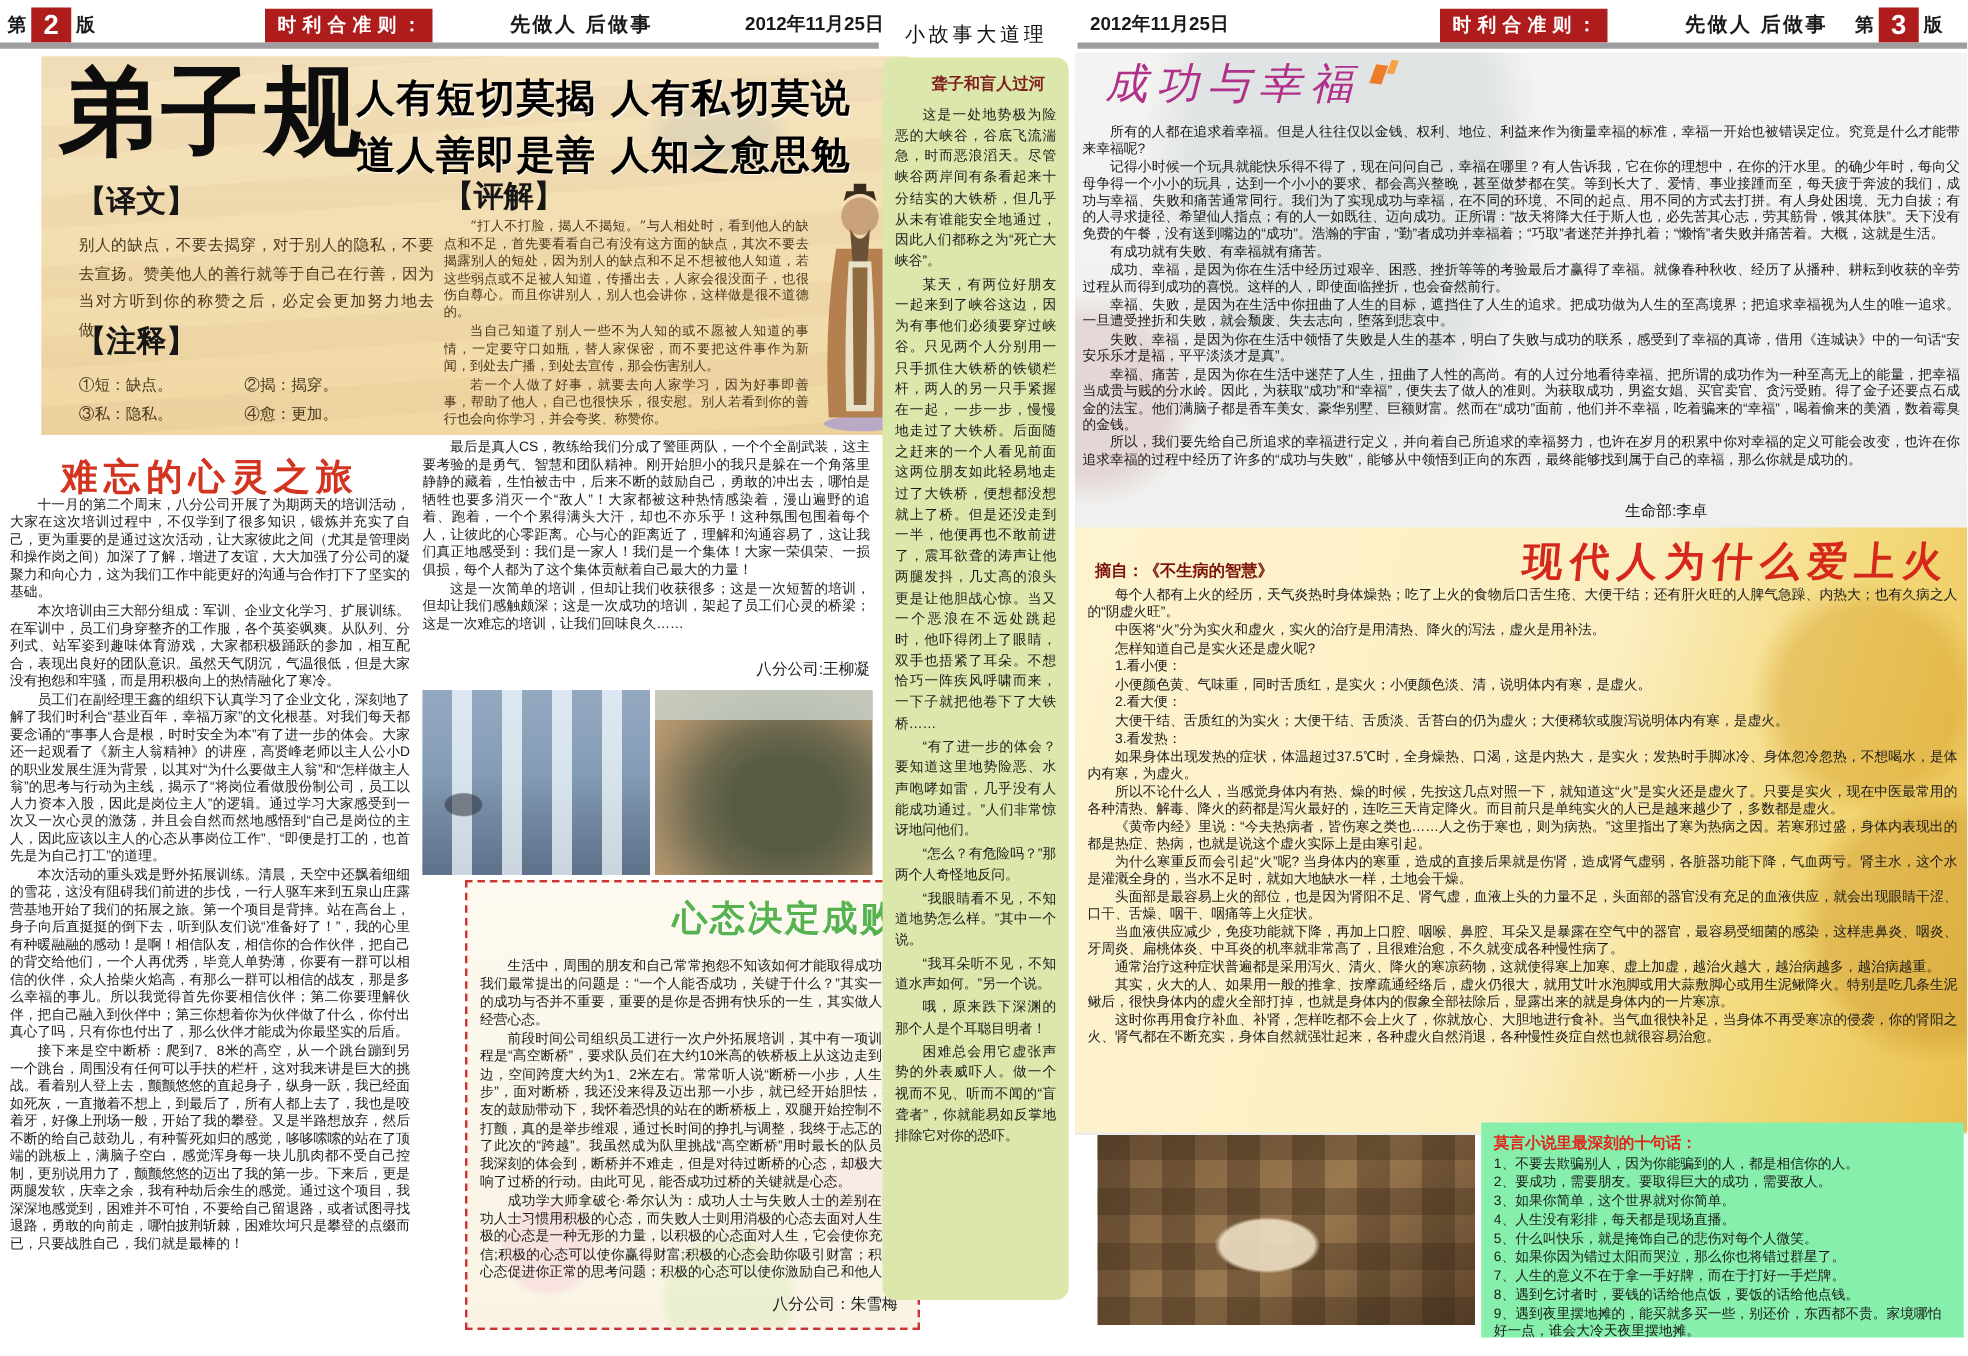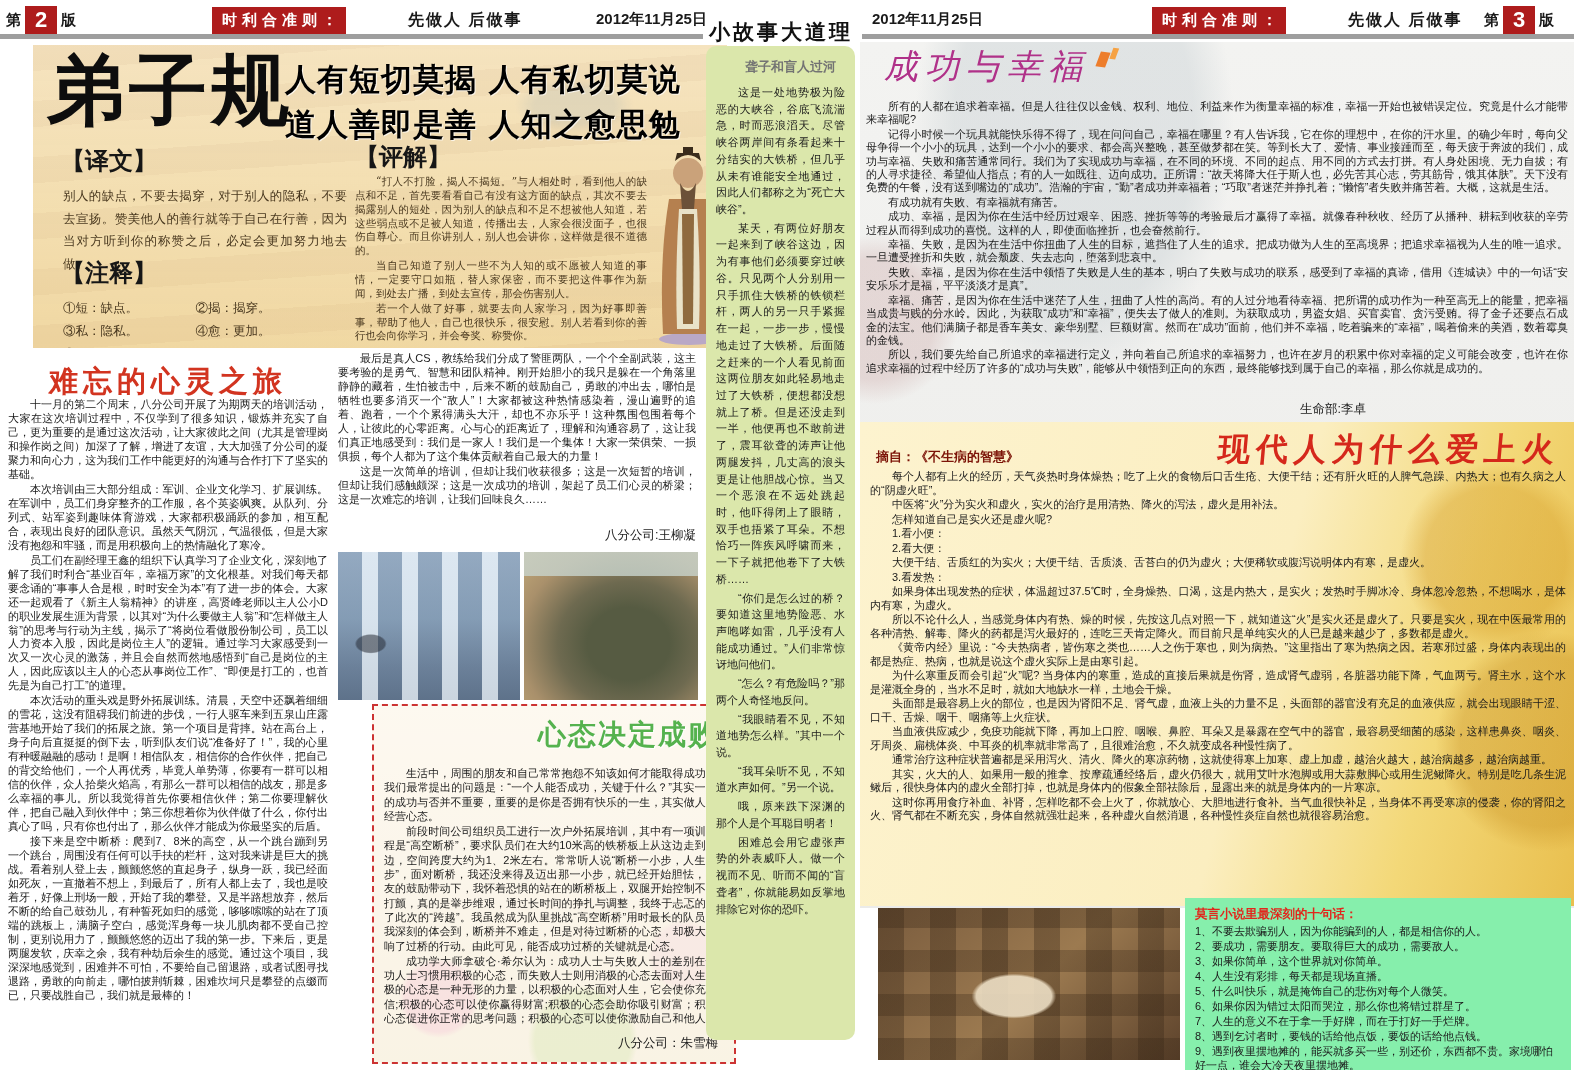--- a/index.html
+++ b/index.html
@@ -91,25 +91,25 @@
        radial-gradient(circle at 86% 70%, rgba(240,205,215,.5) 0 30px, transparent 36px),
        linear-gradient(180deg,#fefaf2,#f7efdd);}
   .mindset-title{position:absolute;left:0;top:10px;width:100%;text-align:right;padding-right:16px;
                  font-size:28px;font-weight:900;color:#55b24e;letter-spacing:2px;
                  text-shadow:1px 1px 0 #fff;}
   .mindset-body{position:absolute;left:10px;top:60px;width:344px;height:258px;font-size:11px;
                 line-height:1.3;text-align:justify;overflow:hidden;}
   .mindset-byline{position:absolute;right:16px;bottom:10px;font-size:12.5px;}
 
   
-  .story-title{position:absolute;left:706px;top:18px;width:150px;text-align:center;font-size:21px;
-               font-weight:700;letter-spacing:3px;color:#111;}
+  .story-title{position:absolute;left:706px;top:18px;width:150px;text-align:center;font-size:16px;
+               font-weight:400;letter-spacing:3px;color:#111;}
   .story-panel{position:absolute;left:706px;top:46px;width:149px;height:994px;background:#dbe7ab;
                border-radius:10px;overflow:hidden;}
-  .story-subtitle{margin-top:12px;text-align:center;font-size:13px;font-weight:bold;color:#737373;padding-left:20px;}
+  .story-subtitle{margin-top:12px;text-align:center;font-size:13px;font-weight:bold;color:#7f1d1d;padding-left:20px;}
   .story-body{margin:8px 10px 0 10px;font-size:11px;line-height:1.52;text-align:justify;
               height:946px;overflow:hidden;word-break:break-all;}
   .story-body .para{margin-bottom:2px;}
 
   
   .rpage-bg{position:absolute;left:860px;top:42px;width:714px;height:866px;
      background:
        radial-gradient(circle at 2% 32%, rgba(150,60,60,.14) 0 60px, transparent 85px),
        radial-gradient(circle at 1% 52%, rgba(200,80,90,.16) 0 40px, transparent 65px),
        radial-gradient(ellipse at 30% 10%, rgba(190,200,205,.35) 0 120px, transparent 160px),
@@ -211,21 +211,21 @@
       </div>
     <div class="mindset-byline">八分公司：朱雪梅</div>
   </section>
 
   <div class="story-title">小故事大道理</div>
   <section class="story-panel">
     <div class="story-subtitle">聋子和盲人过河</div>
     <div class="story-body">
         <p class="para">这是一处地势极为险恶的大峡谷，谷底飞流湍急，时而恶浪滔天。尽管峡谷两岸间有条看起来十分结实的大铁桥，但几乎从未有谁能安全地通过，因此人们都称之为“死亡大峡谷”。</p>
         <p class="para">某天，有两位好朋友一起来到了峡谷这边，因为有事他们必须要穿过峡谷。只见两个人分别用一只手抓住大铁桥的铁锁栏杆，两人的另一只手紧握在一起，一步一步，慢慢地走过了大铁桥。后面随之赶来的一个人看见前面这两位朋友如此轻易地走过了大铁桥，便想都没想就上了桥。但是还没走到一半，他便再也不敢前进了，震耳欲聋的涛声让他两腿发抖，几丈高的浪头更是让他胆战心惊。当又一个恶浪在不远处跳起时，他吓得闭上了眼睛，双手也捂紧了耳朵。不想恰巧一阵疾风呼啸而来，一下子就把他卷下了大铁桥……</p>
-        <p class="para">“你们是怎么过的桥？要知道这里地势险恶、水声咆哮如雷，几乎没有人能成功通过。”人们非常惊讶地问他们。</p>
+        <p class="para">“有了进一步的体会？要知道这里地势险恶、水声咆哮如雷，几乎没有人能成功通过。”人们非常惊讶地问他们。</p>
         <p class="para">“怎么？有危险吗？”那两个人奇怪地反问。</p>
         <p class="para">“我眼睛看不见，不知道地势怎么样。”其中一个说。</p>
         <p class="para">“我耳朵听不见，不知道水声如何。”另一个说。</p>
         <p class="para">哦，原来跌下深渊的那个人是个耳聪目明者！</p>
         <p class="para">困难总会用它虚张声势的外表威吓人。做一个视而不见、听而不闻的“盲聋者”，你就能易如反掌地排除它对你的恐吓。</p>
       </div>
   </section>
 
   <div class="hdr-date hdr-date-right">2012年11月25日</div>
   <div class="motto-box motto-right">时利合准则：</div>
@@ -254,20 +254,21 @@
   <div class="success-byline">生命部:李卓</div>
 
   <section class="fire-panel">
     <div class="fire-title">现代人为什么爱上火</div>
     <div class="fire-source">摘自：《不生病的智慧》</div>
     <div class="fire-body">
         <p class="para">每个人都有上火的经历，天气炎热时身体燥热；吃了上火的食物后口舌生疮、大便干结；还有肝火旺的人脾气急躁、内热大；也有久病之人的“阴虚火旺”。</p>
         <p class="para">中医将“火”分为实火和虚火，实火的治疗是用清热、降火的泻法，虚火是用补法。</p>
         <p class="para">怎样知道自己是实火还是虚火呢?</p>
         <p class="para">1.看小便：</p>
+        <p class="para">小便颜色黄、气味重，同时舌质红，是实火；小便颜色淡、清，说明体内有寒，是虚火。</p>
         <p class="para">2.看大便：</p>
         <p class="para">大便干结、舌质红的为实火；大便干结、舌质淡、舌苔白的仍为虚火；大便稀软或腹泻说明体内有寒，是虚火。</p>
         <p class="para">3.看发热：</p>
         <p class="para">如果身体出现发热的症状，体温超过37.5℃时，全身燥热、口渴，这是内热大，是实火；发热时手脚冰冷、身体忽冷忽热，不想喝水，是体内有寒，为虚火。</p>
         <p class="para">所以不论什么人，当感觉身体内有热、燥的时候，先按这几点对照一下，就知道这“火”是实火还是虚火了。只要是实火，现在中医最常用的各种清热、解毒、降火的药都是泻火最好的，连吃三天肯定降火。而目前只是单纯实火的人已是越来越少了，多数都是虚火。</p>
         <p class="para">《黄帝内经》里说：“今夫热病者，皆伤寒之类也……人之伤于寒也，则为病热。”这里指出了寒为热病之因。若寒邪过盛，身体内表现出的都是热症、热病，也就是说这个虚火实际上是由寒引起。</p>
         <p class="para">为什么寒重反而会引起“火”呢? 当身体内的寒重，造成的直接后果就是伤肾，造成肾气虚弱，各脏器功能下降，气血两亏。肾主水，这个水是灌溉全身的，当水不足时，就如大地缺水一样，土地会干燥。</p>
         <p class="para">头面部是最容易上火的部位，也是因为肾阳不足、肾气虚，血液上头的力量不足，头面部的器官没有充足的血液供应，就会出现眼睛干涩、口干、舌燥、咽干、咽痛等上火症状。</p>
         <p class="para">当血液供应减少，免疫功能就下降，再加上口腔、咽喉、鼻腔、耳朵又是暴露在空气中的器官，最容易受细菌的感染，这样患鼻炎、咽炎、牙周炎、扁桃体炎、中耳炎的机率就非常高了，且很难治愈，不久就变成各种慢性病了。</p>
         <p class="para">通常治疗这种症状普遍都是采用泻火、清火、降火的寒凉药物，这就使得寒上加寒、虚上加虚，越治火越大，越治病越多，越治病越重。</p>

